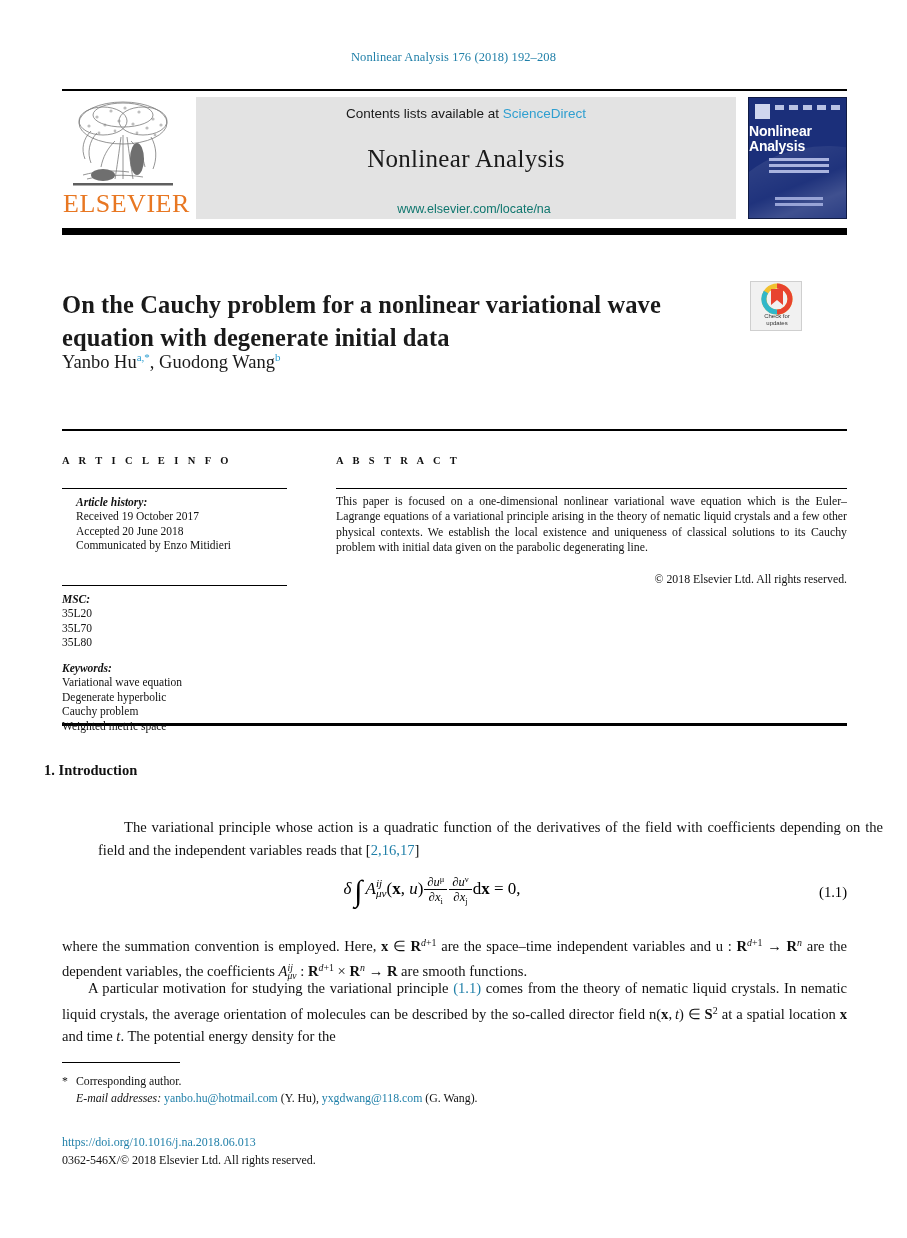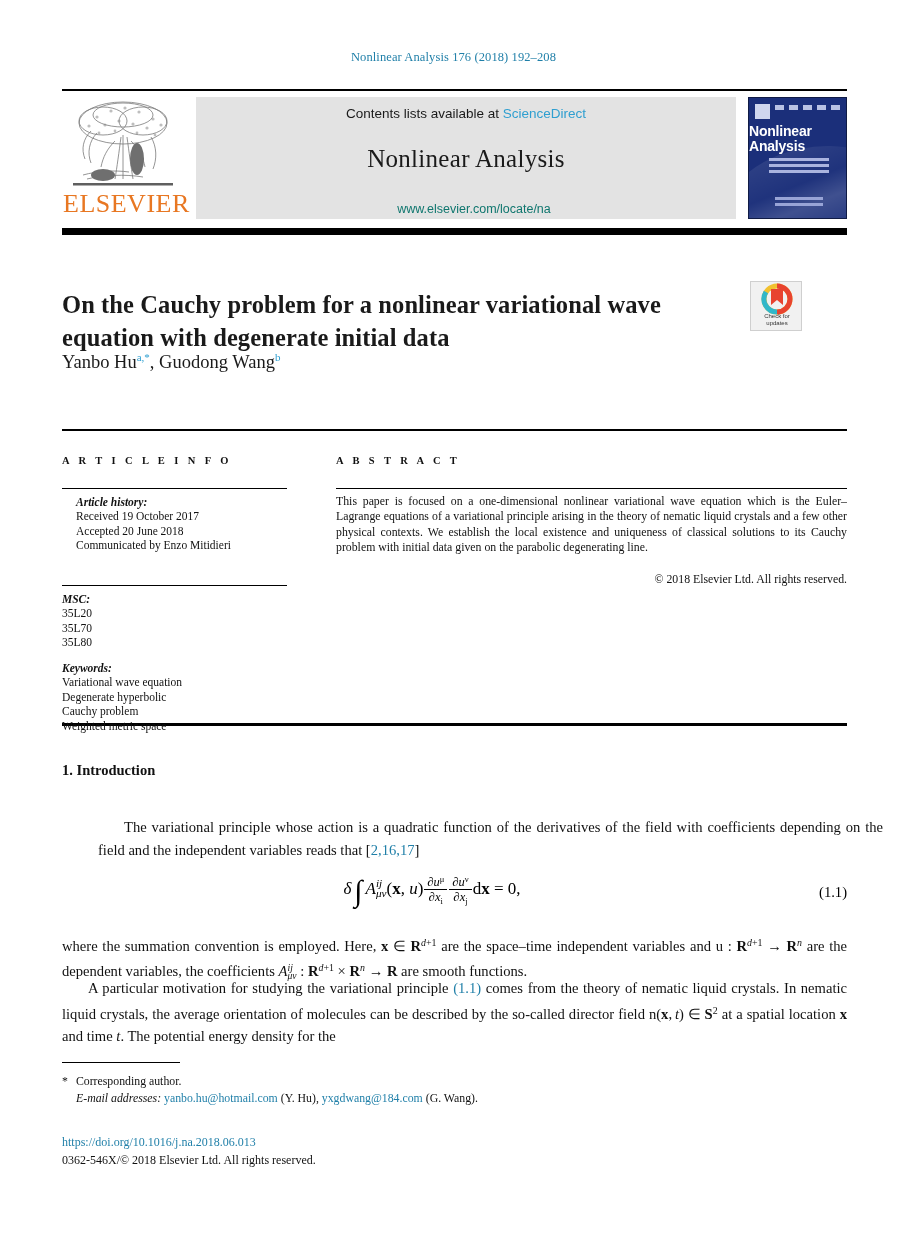--- a/index.html
+++ b/index.html
@@ -292,21 +292,21 @@
     width: 511px;
     text-align: right;
     font-size: 11.8px;
     font-family: "Liberation Serif", serif;
     color: #111;
   }
 
   
   .section-heading {
     position: absolute;
-    left: 62px; top: 762px;
+    left: 44px; top: 762px;
     font-size: 14.5px;
     font-weight: bold;
     font-family: "Liberation Serif", serif;
     color: #111;
   }
   .para {
     position: absolute;
     left: 62px;
     width: 785px;
     font-size: 14.6px;
@@ -561,20 +561,20 @@
 
   <div class="foot-rule"></div>
   <div class="footnote">
     <div>
       <span style="margin-right:8px;">*</span><span>Corresponding author.</span>
     </div>
     <div style="padding-left:14px;">
       <span class="em-lbl">E-mail addresses:</span>
       <span class="link">yanbo.hu@hotmail.com</span>
       <span>(Y. Hu),</span>
-      <span class="link">yxgdwang@184.com</span>
+      <span class="link">yxgdwang@118.com</span>
       <span>(G. Wang).</span>
     </div>
   </div>
   <div class="doi-line">https://doi.org/10.1016/j.na.2018.06.013</div>
   <div class="issn-line">0362-546X/© 2018 Elsevier Ltd. All rights reserved.</div>
 
 </div>
 
 </body></html>

